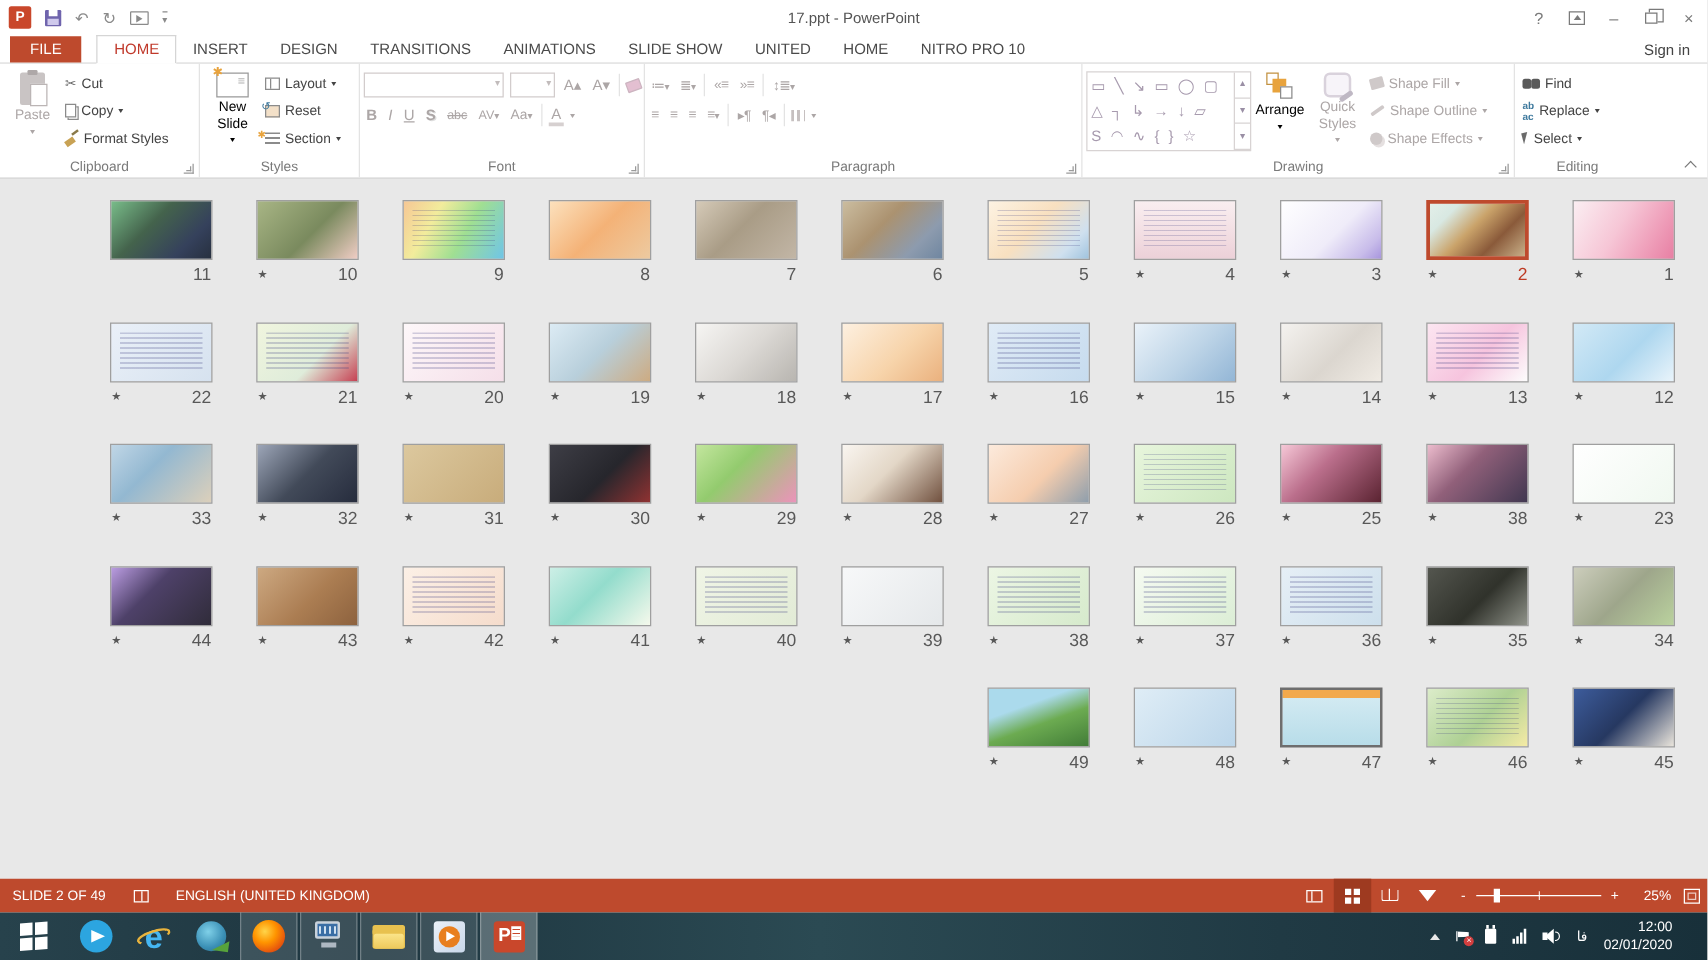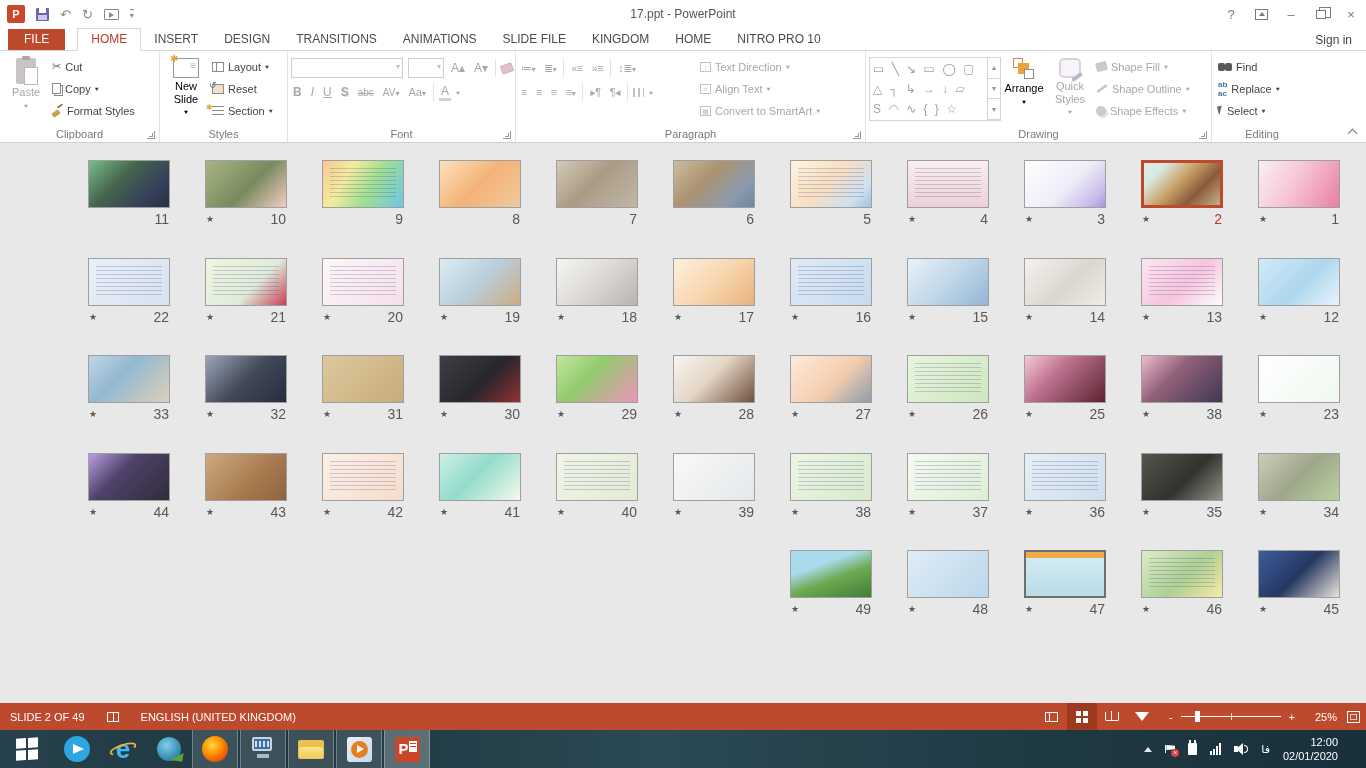--- a/index.html
+++ b/index.html
@@ -220,22 +220,22 @@
 </div>
 
 <div class="tabrow">
   <span class="tab-file">FILE</span>
   <span id="tab-items" style="display:flex;align-items:flex-end;">
       <span class="tab active">HOME</span>
       <span class="tab">INSERT</span>
       <span class="tab">DESIGN</span>
       <span class="tab">TRANSITIONS</span>
       <span class="tab">ANIMATIONS</span>
-      <span class="tab">SLIDE FILE</span>
-      <span class="tab">KINGDOM</span>
+      <span class="tab">SLIDE SHOW</span>
+      <span class="tab">UNITED</span>
       <span class="tab">HOME</span>
       <span class="tab">NITRO PRO 10</span>
     </span>
   <span class="signin">Sign in</span>
 </div>
 
 <div class="ribbon">
 
   <div class="rgroup" style="width:160px;">
     <div class="bigbtn">
@@ -331,37 +331,20 @@
         <span class="pbtn">≡</span>
         <span class="pbtn">≡<span class="drop">▾</span></span>
         <span class="vsep"></span>
         <span class="pbtn">▸¶</span>
         <span class="pbtn">¶◂</span>
         <span class="vsep"></span>
         <span class="ic-cols"></span>
         <span class="drop dim">▾</span>
       </div>
     </div>
-    <div class="pstack">
-      <div class="sbtn dis">
-          <span class="ic-sq">↕</span>
-          <span>Text Direction</span>
-          <span class="drop">▾</span>
-        </div>
-      <div class="sbtn dis">
-          <span class="ic-sq">≡</span>
-          <span>Align Text</span>
-          <span class="drop">▾</span>
-        </div>
-      <div class="sbtn dis">
-          <span class="ic-sq">▦</span>
-          <span>Convert to SmartArt</span>
-          <span class="drop">▾</span>
-        </div>
-    </div>
     <div class="glabel">Paragraph</div>
     <div class="launcher"></div>
   </div>
 
   <div class="rgroup" style="width:346px;">
     <div class="shapebox">
       <div class="shapes">
         <div>▭ ╲ ↘ ▭ ◯ ▢</div>
         <div>△ ┐ ↳ → ↓ ▱</div>
         <div>S ◠ ∿ { } ☆</div>

